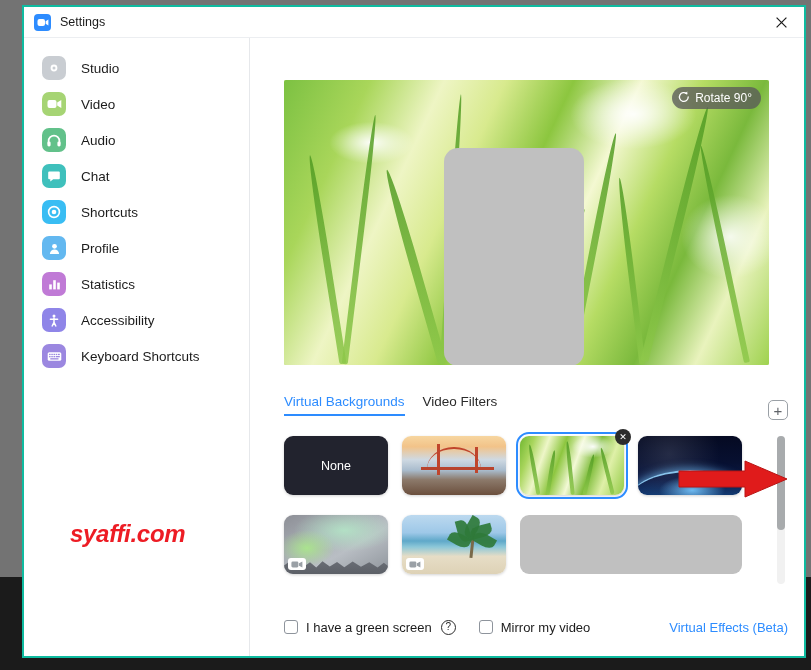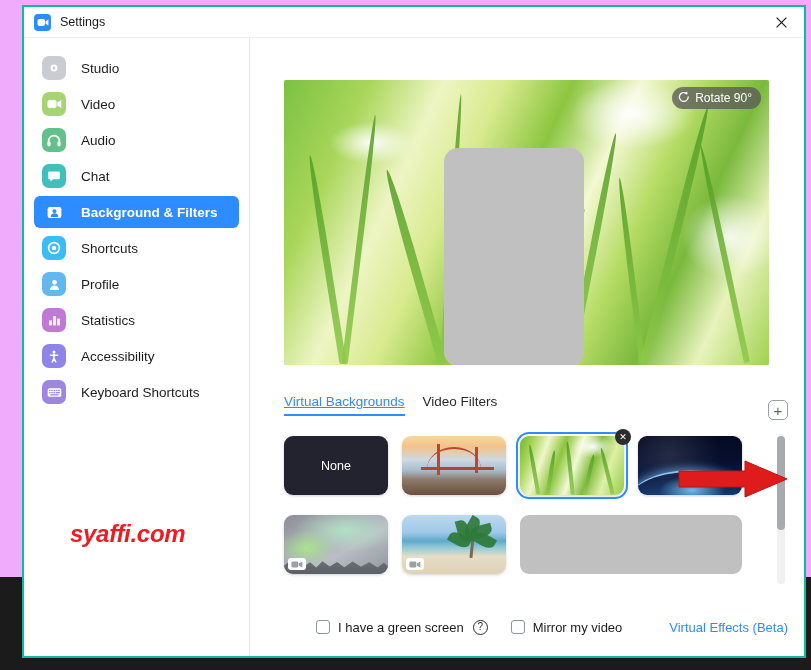--- a/index.html
+++ b/index.html
@@ -7,21 +7,21 @@
     width: 811px; height: 670px;
     background: #1b1b1b;
     font-family: "Liberation Sans", sans-serif;
     overflow: hidden;
   }
 
   
   #desktop {
     position: relative;
     width: 811px; height: 577px;
-    background: #f0abfc;
+    background: #737373;
   }
   #settings-window {
     position: absolute;
     left: 22px; top: 5px;
     width: 784px; height: 653px;
     background: #ffffff;
     border: 2px solid #0fbba0;
     overflow: hidden;
   }
 
@@ -170,21 +170,20 @@
     font-size: 13.5px;
     color: #2b2b2b;
     padding-bottom: 5px;
     cursor: pointer;
     border-bottom: 2px solid transparent;
     white-space: nowrap;
   }
   .tab.active {
     color: #2d8cff;
     border-bottom-color: #2d8cff;
-    text-decoration: underline;
   }
   #add-bg-button {
     position: absolute;
     right: 16px; top: 362px;
     width: 20px; height: 20px;
     border: 1px solid #9aa0a6;
     border-radius: 5px;
     display: flex; align-items: center; justify-content: center;
     cursor: pointer;
     color: #5f6368;
@@ -360,21 +359,20 @@
     position: absolute;
     left: 34px; right: 16px; bottom: 20px;
     height: 22px;
     display: flex;
     align-items: center;
   }
   .check-group {
     display: flex;
     align-items: center;
     cursor: pointer;
-    margin-left: 32px;
   }
   .checkbox {
     width: 14px; height: 14px;
     border: 1px solid #8e949c;
     border-radius: 3px;
     background: #fff;
     flex: none;
   }
   .check-label {
     margin-left: 8px;
@@ -462,30 +460,20 @@
 
         <div class="nav-item">
           <span class="nav-icon" style="background:#3fc0bc">
             <svg width="14" height="13" viewBox="0 0 14 13">
                 <path d="M2.2 1.6h9.6a1 1 0 0 1 1 1v5.6a1 1 0 0 1-1 1H6.2l-2.9 2.4V9.2H2.2a1 1 0 0 1-1-1V2.6a1 1 0 0 1 1-1z" fill="#fff"></path>
               </svg>
           </span>
           <span class="nav-label">Chat</span>
         </div>
 
-        <div class="nav-item active">
-          <span class="nav-icon">
-            <svg width="15" height="13" viewBox="0 0 15 13">
-                <rect x="0.6" y="1" width="13.8" height="11" rx="2.2" fill="#fff"></rect>
-                <circle cx="7.5" cy="5.2" r="1.9" fill="#2d8cff"></circle>
-                <path d="M3.8 11a3.7 3.7 0 0 1 7.4 0z" fill="#2d8cff"></path>
-              </svg>
-          </span>
-          <span class="nav-label">Background &amp; Filters</span>
-        </div>
 
         <div class="nav-item">
           <span class="nav-icon" style="background:#39bdf3">
             <svg width="14" height="14" viewBox="0 0 14 14">
                 <circle cx="7" cy="7" r="5.4" fill="none" stroke="#fff" stroke-width="1.6"></circle>
                 <circle cx="7" cy="7" r="2.3" fill="#fff"></circle>
               </svg>
           </span>
           <span class="nav-label">Shortcuts</span>
         </div>

